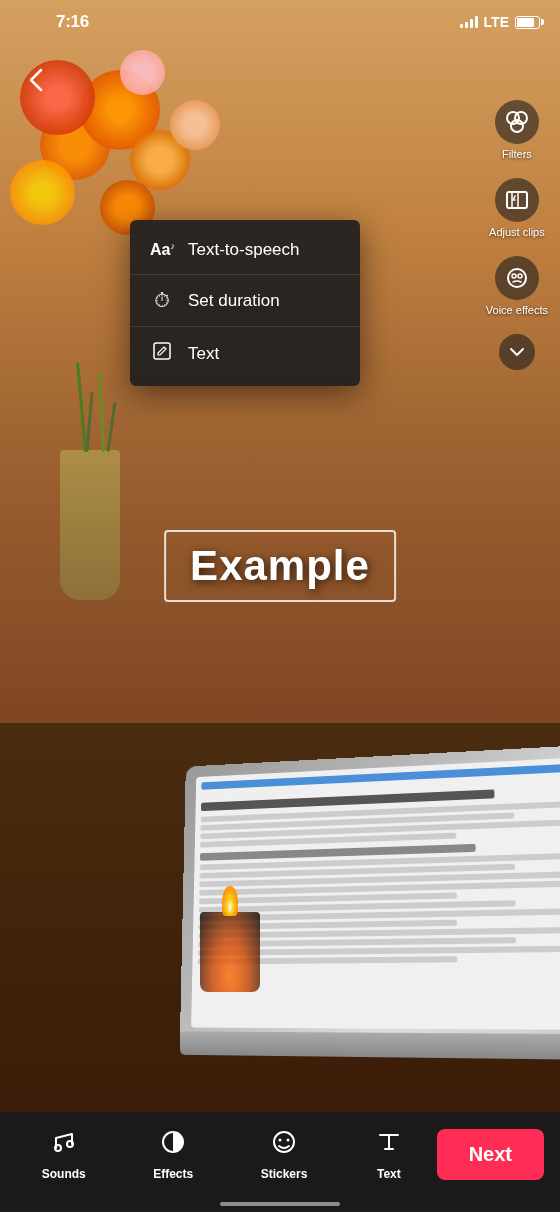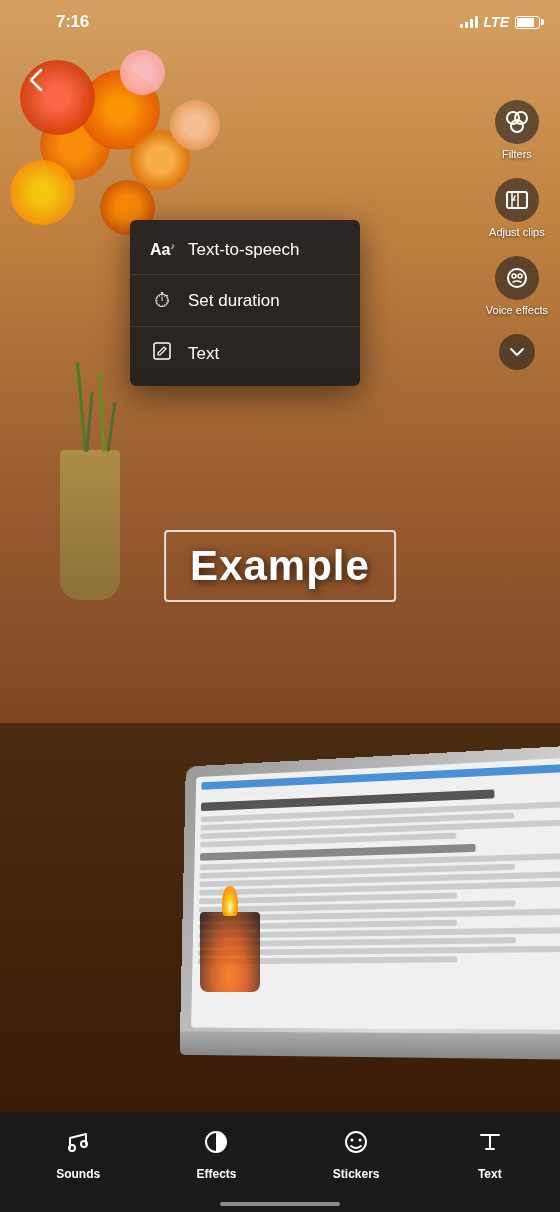--- a/index.html
+++ b/index.html
@@ -433,21 +433,21 @@
 
 <div class="status-bar">
   <span class="status-time">7:16</span>
   <div class="status-icons">
     <div class="signal-bars">
       <div class="signal-bar" style="height:4px;"></div>
       <div class="signal-bar" style="height:6px;"></div>
       <div class="signal-bar" style="height:9px;"></div>
       <div class="signal-bar" style="height:12px;"></div>
     </div>
-    <span style="color:#fff;font-size:14px;font-weight:600;font-style:italic;">LTE</span>
+    <span style="color:#fff;font-size:14px;font-weight:600;">LTE</span>
     <div class="battery-icon">
       <div class="battery-fill"></div>
     </div>
   </div>
 </div>
 
 <div class="back-btn">
   <svg width="14" height="24" viewBox="0 0 14 24" fill="none">
     <path d="M12 2L2 12L12 22" stroke="white" stroke-width="2.5" stroke-linecap="round" stroke-linejoin="round"></path>
   </svg>
@@ -558,15 +558,16 @@
     <div class="bottom-tab">
       <div class="bottom-tab-icon">
         <svg width="28" height="28" viewBox="0 0 28 28" fill="none">
           <path d="M5 7h18M14 7v14M10 21h8" stroke="white" stroke-width="2" stroke-linecap="round"></path>
         </svg>
       </div>
       <span class="bottom-tab-label">Text</span>
     </div>
   </div>
 
+  <button class="next-btn">Next</button>
 </div>
 
 <div class="home-indicator"></div>
 
 </body></html>

